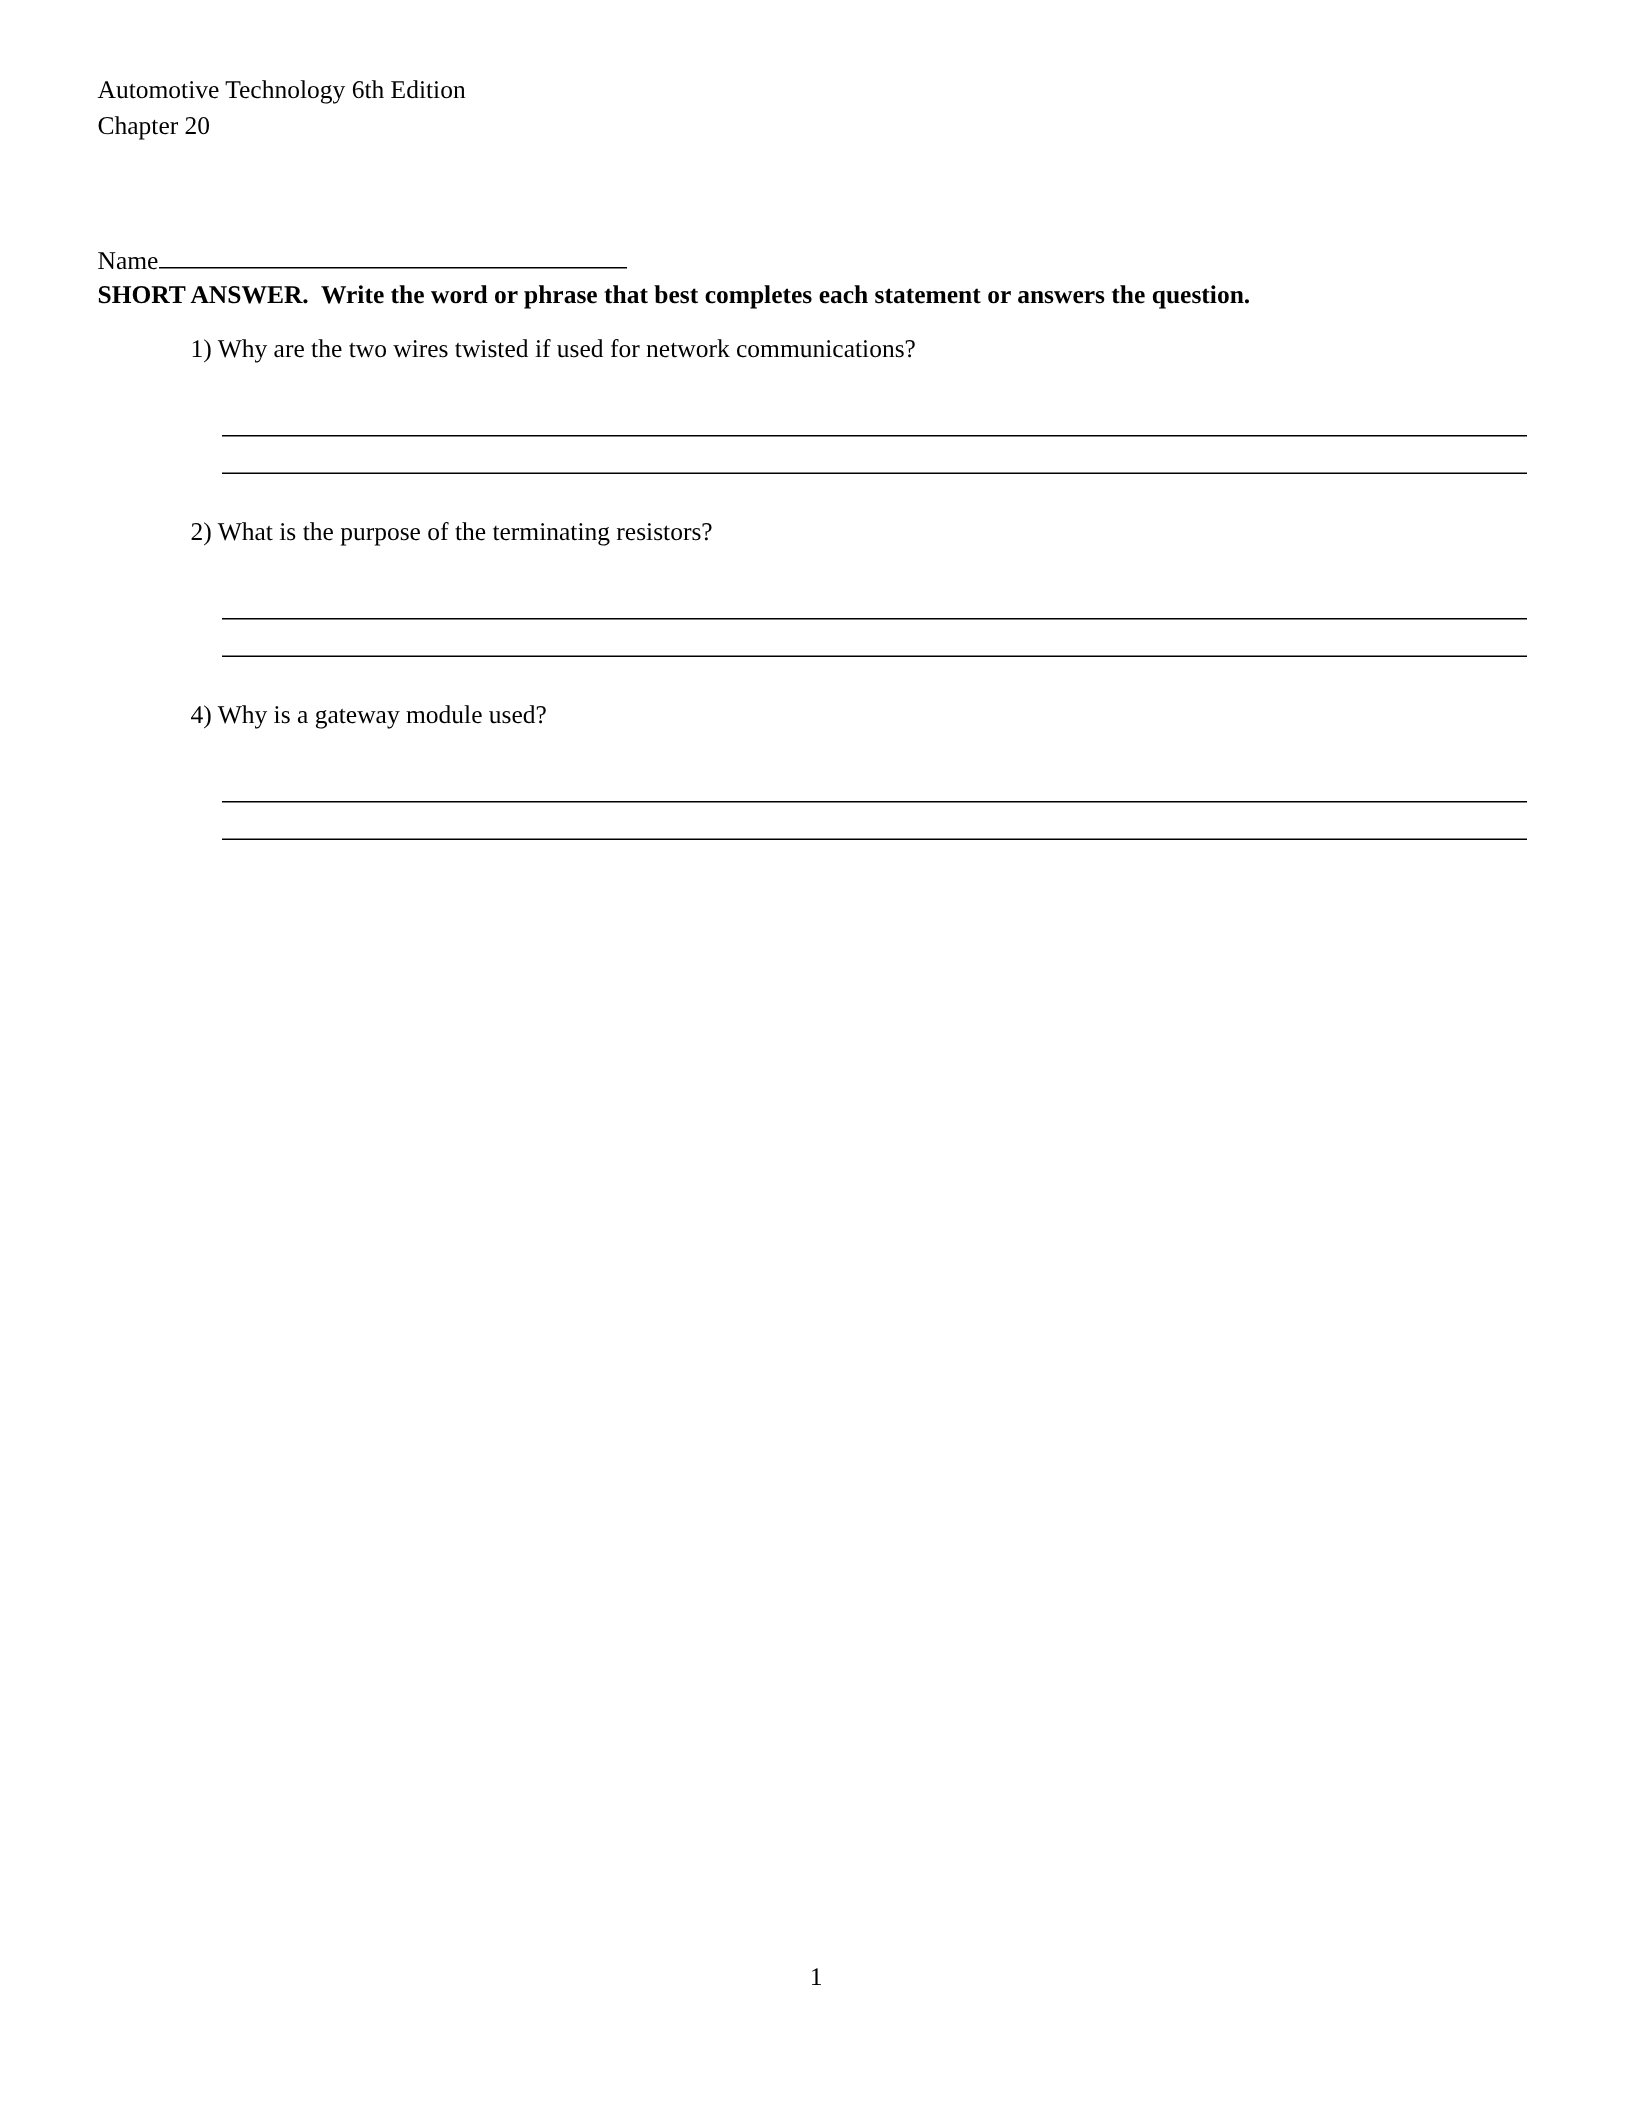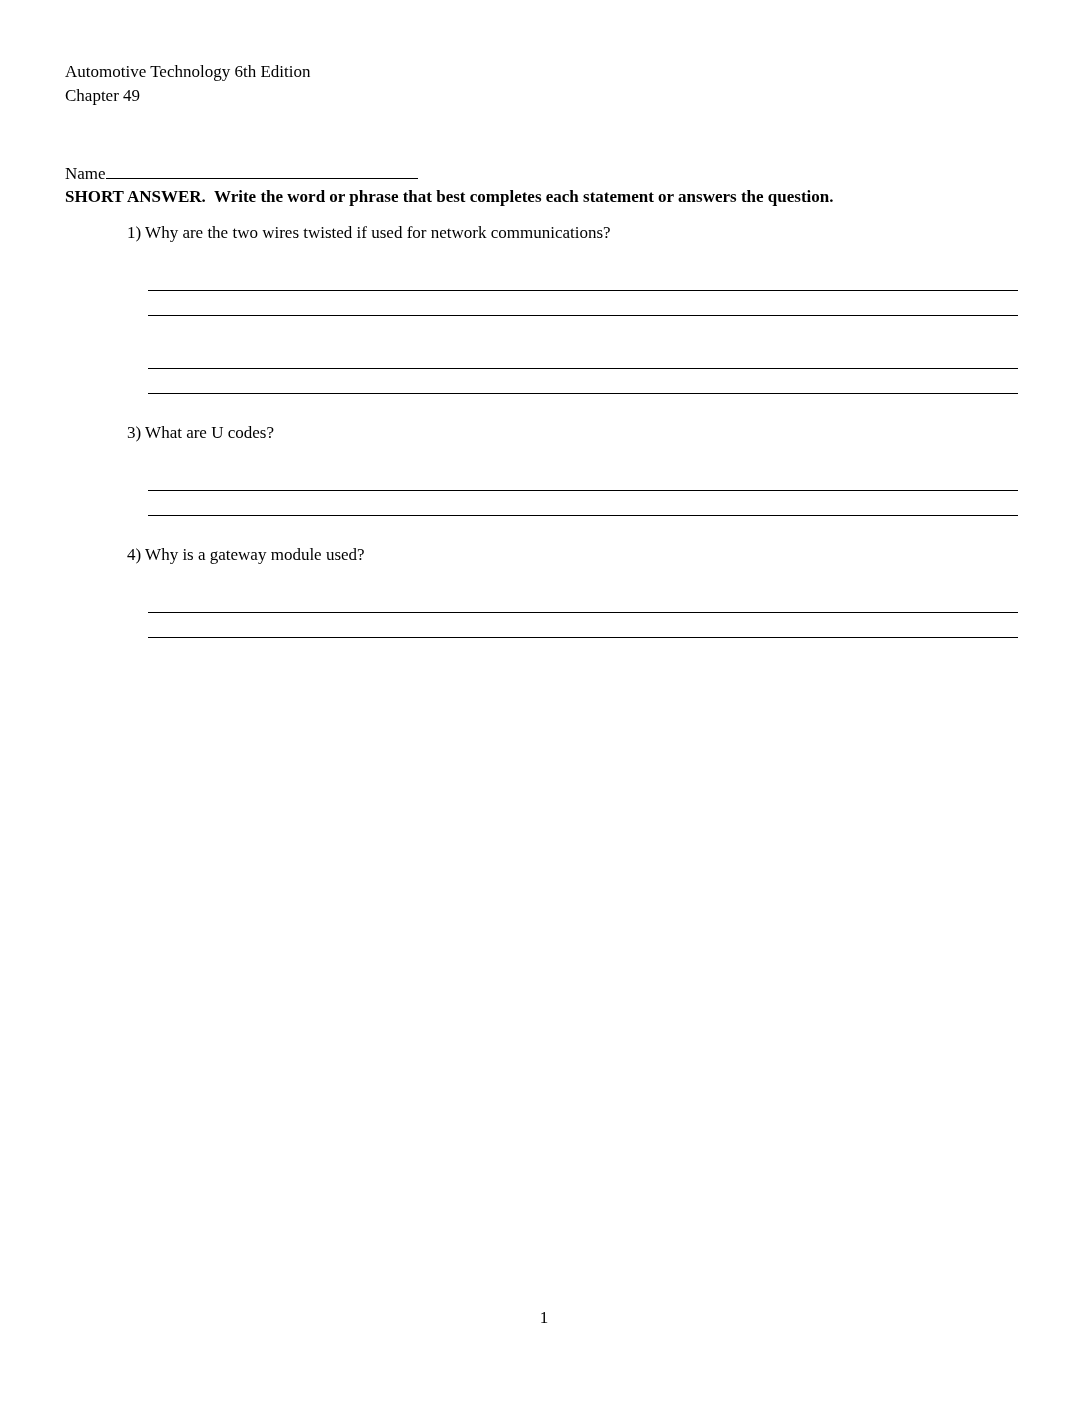--- a/index.html
+++ b/index.html
@@ -12,21 +12,21 @@
     width: 1088px;
     height: 1408px;
     background: #ffffff;
     font-family: "Liberation Serif", "DejaVu Serif", serif;
     color: #000000;
     overflow: hidden;
   }
   .header {
     position: absolute;
     left: 65px;
-    top: 60px;
+    top: 48px;
     font-size: 17px;
     line-height: 24px;
   }
   .name-row {
     position: absolute;
     left: 65px;
     top: 122px;
     font-size: 17px;
     margin-top: 40px;
   }
@@ -80,53 +80,47 @@
     font-size: 17px;
   }
 </style>
 </head>
 <body>
 
 <div class="page">
 
   <div class="header">
     <div>Automotive Technology 6th Edition</div>
-    <div>Chapter 49</div>
+    <div>Chapter 20</div>
   </div>
 
   <div class="name-row">
     <span>Name</span><span class="name-underline"></span>
   </div>
 
   <div class="section-heading">SHORT ANSWER.  Write the word or phrase that best completes each statement or answers the question.</div>
 
   <div class="questions">
 
     <div class="question-block">
       <div class="question-text">1) Why are the two wires twisted if used for network communications?</div>
       <div class="answer-lines">
         <div class="answer-line first"></div>
         <div class="answer-line"></div>
       </div>
     </div>
 
     <div class="question-block">
+      <div class="question-text">2) What is the purpose of the terminating resistors?</div>
       <div class="answer-lines">
         <div class="answer-line first"></div>
         <div class="answer-line"></div>
       </div>
     </div>
 
-    <div class="question-block">
-      <div class="question-text">3) What are U codes?</div>
-      <div class="answer-lines">
-        <div class="answer-line first"></div>
-        <div class="answer-line"></div>
-      </div>
-    </div>
 
     <div class="question-block">
       <div class="question-text">4) Why is a gateway module used?</div>
       <div class="answer-lines">
         <div class="answer-line first"></div>
         <div class="answer-line"></div>
       </div>
     </div>
 
 

